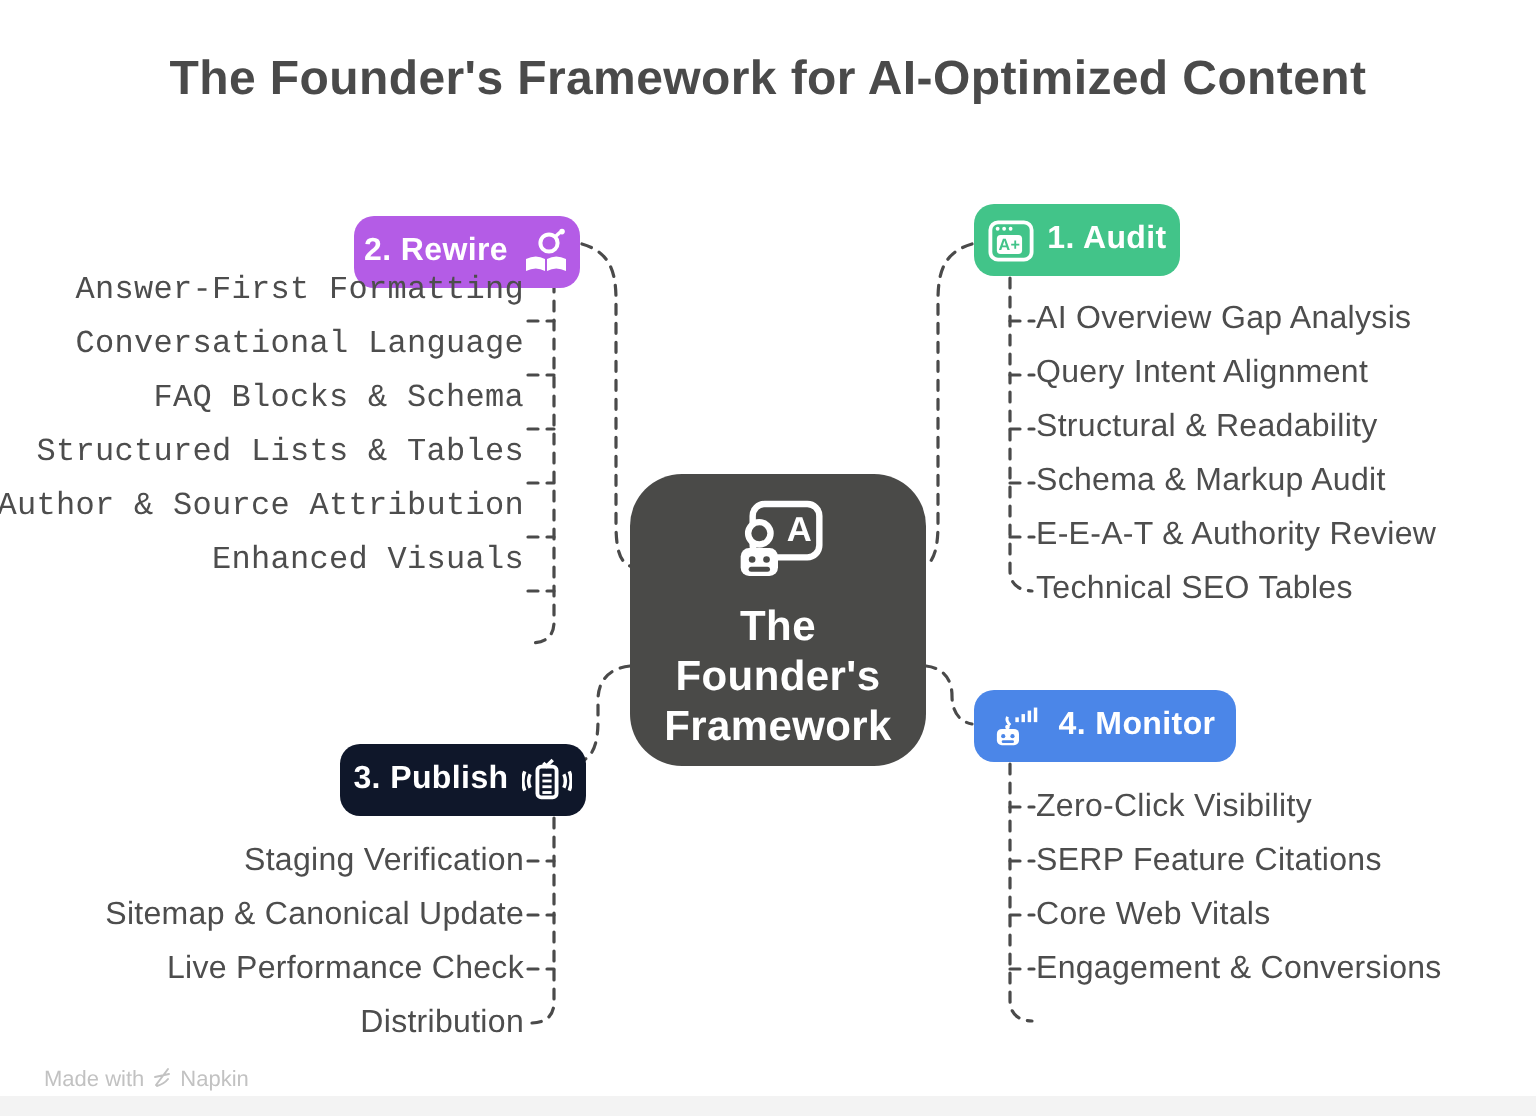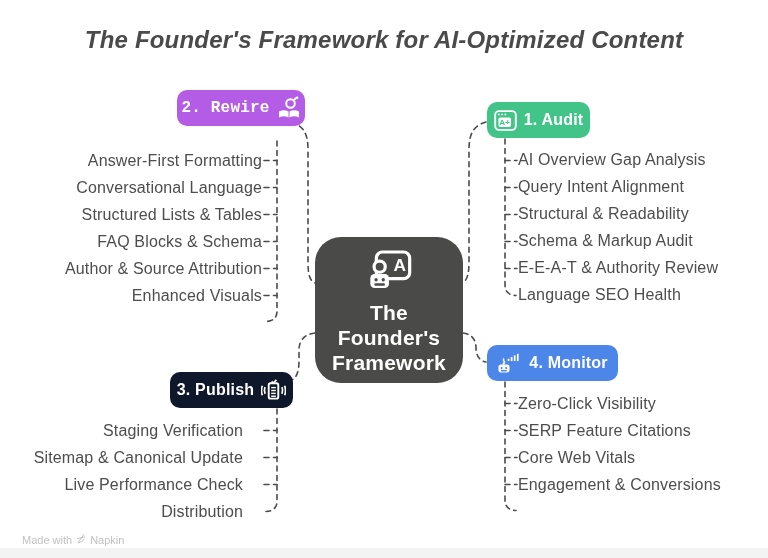--- a/index.html
+++ b/index.html
@@ -1,38 +1,38 @@
 <!DOCTYPE html>
 <html><head>
 <meta charset="utf-8">
 <style>
   html,body{margin:0;padding:0;background:#ffffff;}
   .canvas{position:relative;width:768px;height:558px;background:#ffffff;overflow:hidden;
           font-family:"Liberation Sans",sans-serif;color:#4a4a4a;}
   .connectors{position:absolute;left:0;top:0;width:768px;height:558px;pointer-events:none;}
   .title{position:absolute;left:0;right:0;top:26px;text-align:center;
-         font-size:24px;font-weight:600;color:#4a4a4a;letter-spacing:.2px;white-space:nowrap;font-style:italic;}
+         font-size:24px;font-weight:600;color:#4a4a4a;letter-spacing:.2px;white-space:nowrap;}
   .badge{position:absolute;height:36px;border-radius:10px;display:flex;align-items:center;
          justify-content:center;gap:7px;color:#fff;font-size:16px;font-weight:600;
          letter-spacing:.2px;white-space:nowrap;box-sizing:border-box;}
   .badge .bicon{display:flex;align-items:center;}
-  #badge-rewire{left:177px;top:90px;width:128px;font-family:Liberation Mono, monospace;}
+  #badge-rewire{left:177px;top:108px;width:113px;}
   #badge-audit{left:487px;top:102px;width:103px;}
   #badge-publish{left:170px;top:372px;width:123px;}
   #badge-monitor{left:487px;top:345px;width:131px;}
   .center-node{position:absolute;left:315px;top:237px;width:148px;height:146px;border-radius:26px;
          display:flex;flex-direction:column;align-items:center;box-sizing:border-box;padding-top:13px;}
   .center-node .ctext{margin-top:6px;text-align:center;color:#fff;font-size:21px;
          font-weight:600;line-height:25px;letter-spacing:.2px;}
   .list{position:absolute;font-size:16px;color:#4d4d4d;letter-spacing:.15px;}
   .list .row{height:27px;line-height:27px;white-space:nowrap;}
   .list.rt{text-align:right;}
-  #list-rewire{right:506px;top:147px;}
+  #list-rewire{right:506px;top:132px;font-family:Liberation Mono, monospace;}
   #list-audit{left:518px;top:146px;}
-  #list-publish{right:525px;top:417px;}
+  #list-publish{right:506px;top:417px;}
   #list-monitor{left:518px;top:390px;}
   .watermark{position:absolute;left:22px;top:533px;display:flex;align-items:center;gap:4px;
          font-size:11px;color:#c2c2c2;}
   .bottom-bar{position:absolute;left:0;top:548px;width:768px;height:10px;background:#f3f3f3;}
 </style>
 </head>
 <body>
 
 <div class="canvas">
 
@@ -153,33 +153,33 @@
         <circle cx="9.6" cy="16.3" r="1.1" style="fill: rgb(75, 134, 232);"></circle>
         <rect x="4" y="18.4" width="6.4" height="1.5" rx="0.75" style="fill: rgb(75, 134, 232);"></rect>
       </svg>
     </span>
     <span>4. Monitor</span>
   </div>
 
   <div class="list rt" id="list-rewire">
     <div class="row">Answer-First Formatting</div>
     <div class="row">Conversational Language</div>
+    <div class="row">FAQ Blocks &amp; Schema</div>
     <div class="row">Structured Lists &amp; Tables</div>
-    <div class="row">FAQ Blocks &amp; Schema</div>
     <div class="row">Author &amp; Source Attribution</div>
     <div class="row">Enhanced Visuals</div>
   </div>
 
   <div class="list" id="list-audit">
     <div class="row">AI Overview Gap Analysis</div>
     <div class="row">Query Intent Alignment</div>
     <div class="row">Structural &amp; Readability</div>
     <div class="row">Schema &amp; Markup Audit</div>
     <div class="row">E-E-A-T &amp; Authority Review</div>
-    <div class="row">Language SEO Health</div>
+    <div class="row">Technical SEO Tables</div>
   </div>
 
   <div class="list rt" id="list-publish">
     <div class="row">Staging Verification</div>
     <div class="row">Sitemap &amp; Canonical Update</div>
     <div class="row">Live Performance Check</div>
     <div class="row">Distribution</div>
   </div>
 
   <div class="list" id="list-monitor">

